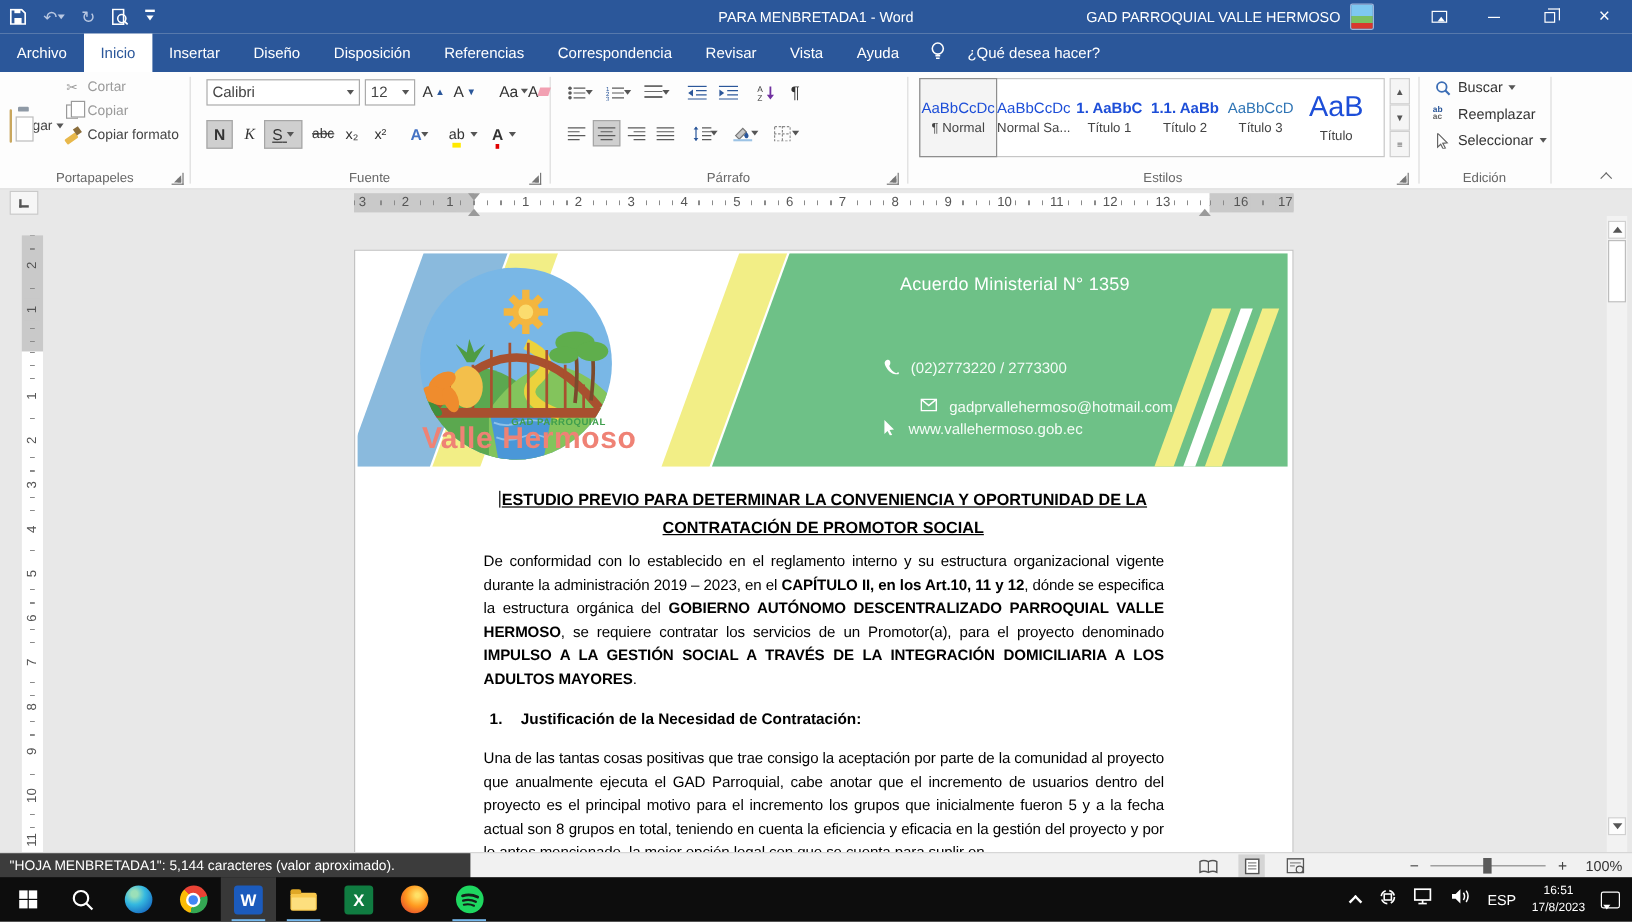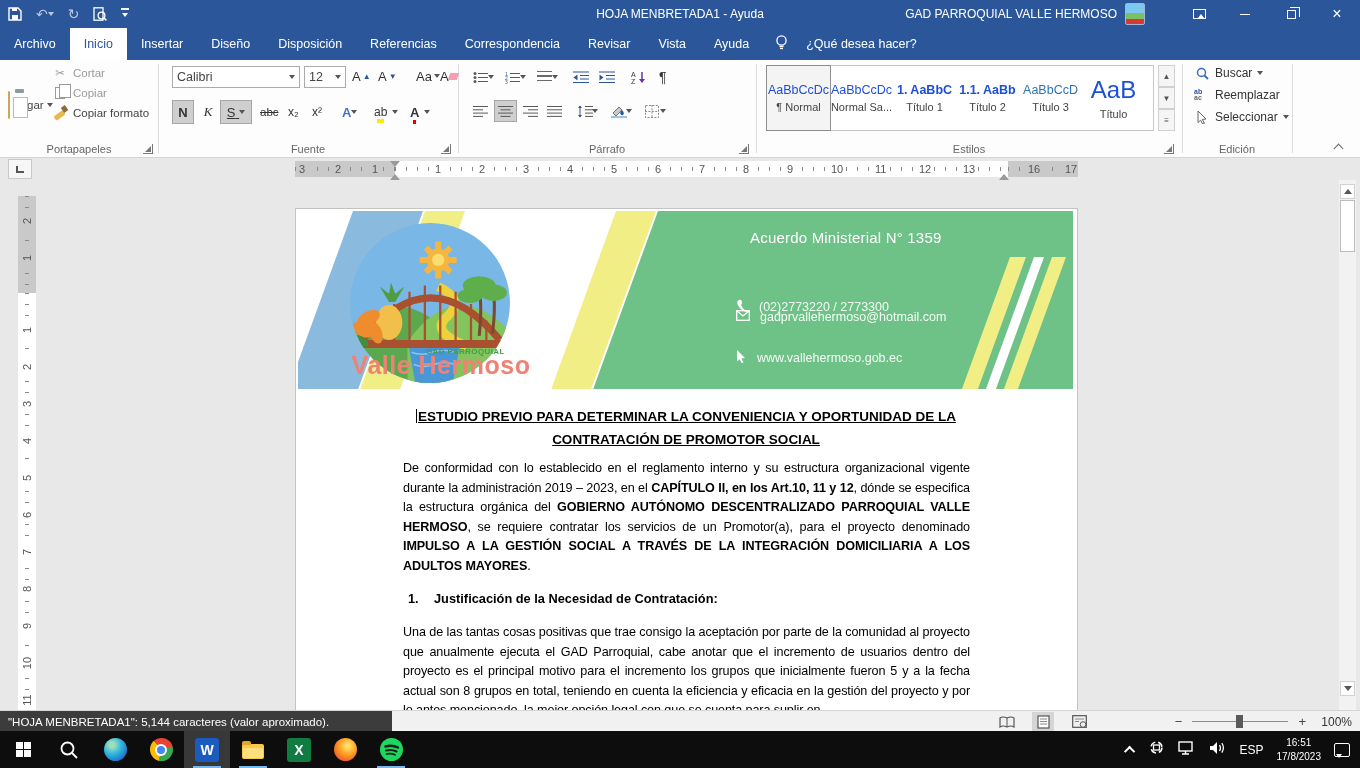--- a/index.html
+++ b/index.html
@@ -173,21 +173,21 @@
             <rect x="1" y="0.8" width="9" height="12.4" fill="none" stroke="#fff" stroke-width="1.3"></rect>
             <circle cx="8.5" cy="8.5" r="3.4" fill="none" stroke="#fff" stroke-width="1.3"></circle>
             <line x1="11" y1="11" x2="13.4" y2="13.4" stroke="#fff" stroke-width="1.5"></line>
           </svg>
         </span>
       <span class="qicon" style="flex-direction:column;gap:1px;">
           <span style="width:8px;height:1.5px;background:#fff"></span>
           <span class="caret-down" style="border-top-color:#fff"></span>
         </span>
     </div>
-    <div class="title-center">HOJA MENBRETADA1  -  Ayuda</div>
+    <div class="title-center">PARA MENBRETADA1  -  Word</div>
     <div class="account">
       <span>GAD PARROQUIAL VALLE HERMOSO</span>
       <span class="avatar"></span>
     </div>
     <div class="winctl">
       <div class="wbtn">
           <span class="rdo-glyph"></span>
         </div>
       <div class="wbtn">
           <span style="width:10px;height:1px;background:#fff;display:block;"></span>
@@ -675,21 +675,21 @@
 
         <div class="gtext">
           <div class="gline">Acuerdo Ministerial N° 1359</div>
         </div>
         <div class="contact" style="top:88px;">
           <span><svg width="13" height="13">
                 <path d="M3 1 C6.5 0 6.5 4.5 5 6 C6.5 9.5 8.5 11 11 12 C12.5 10.5 16 11.5 12.5 13 C9 13.5 4.5 11 2.5 7 C0.5 3.5 1 2 3 1 Z" fill="#fff"></path>
               </svg></span>
           <span>(02)2773220 / 2773300</span>
         </div>
-        <div class="contact" style="top:99px;">
+        <div class="contact" style="top:121px;margin-left:31px;">
           <span><svg width="14" height="11">
                 <rect x="0.7" y="0.7" width="12.6" height="9.6" fill="none" stroke="#fff" stroke-width="1.3"></rect>
                 <path d="M1 1 L7 6 L13 1" fill="none" stroke="#fff" stroke-width="1.3"></path>
               </svg></span>
           <span>gadprvallehermoso@hotmail.com</span>
         </div>
         <div class="contact" style="top:139px;">
           <span><svg width="11" height="13">
                 <path d="M1 0 L9 8 L5.3 8.4 L7.5 12.4 L5.6 13 L3.6 9.2 L1 11.6 Z" fill="#fff"></path>
               </svg></span>

